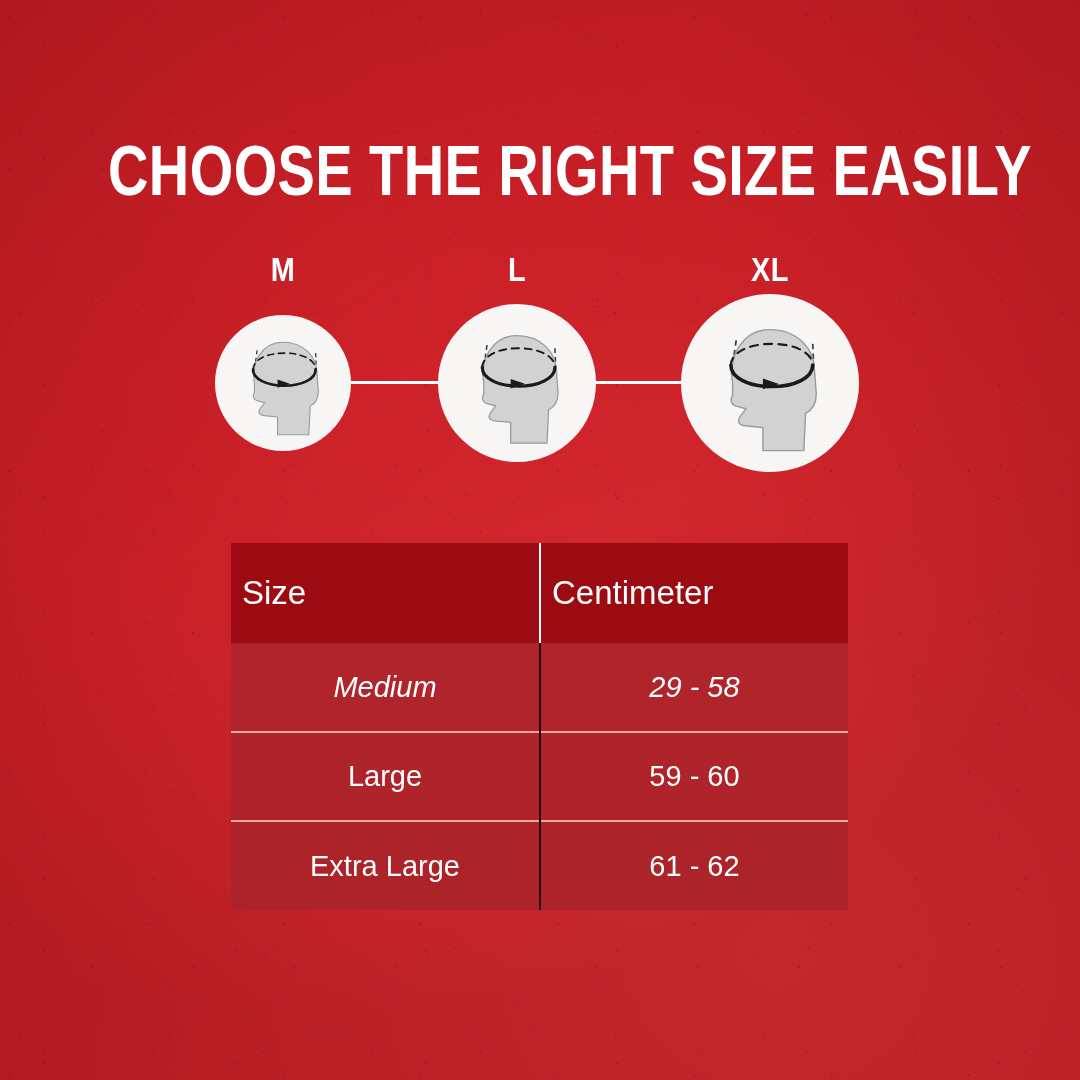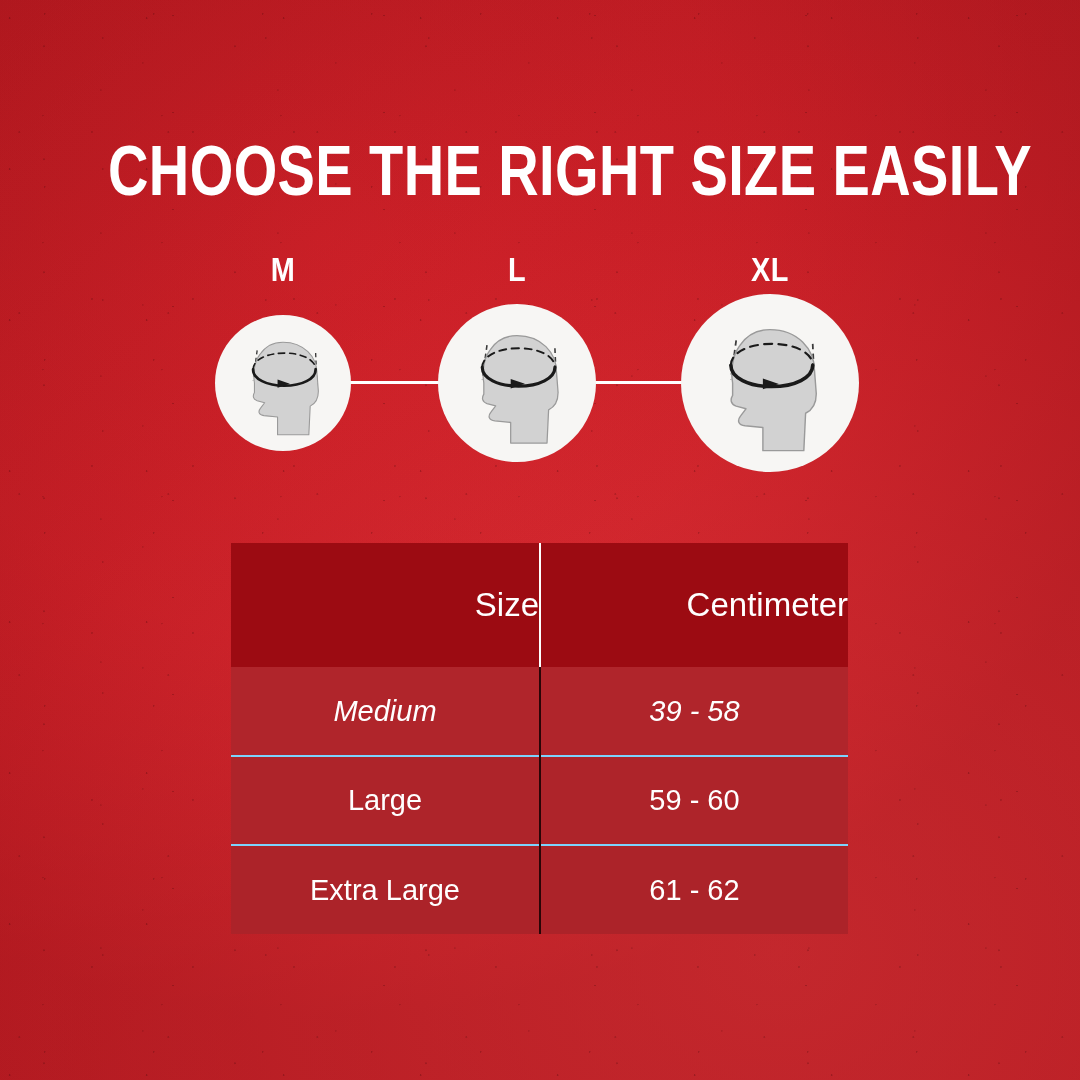--- a/index.html
+++ b/index.html
@@ -136,36 +136,36 @@
     table-layout: fixed;
   }
   .table col.c1 { width: 309px; }
   .table col.c2 { width: 308px; }
 
   .table thead th {
     background: #9c0b12;
     color: #ffffff;
     font-weight: 400;
     font-size: 33px;
-    height: 124px;
-    text-align: right;
-    padding: 0;
+    height: 100px;
+    text-align: left;
+    padding: 11px;
     border: none;
   }
   .table thead th.th-size { border-right: 2px solid #ffffff; }
 
   .table tbody td {
     background: #b1262c;
     color: #ffffff;
     font-weight: 400;
     font-size: 29px;
     height: 89px;
     text-align: center;
     padding: 0;
-    border-top: 2px solid #7dd3fc;
+    border-top: 2px solid #fca5a5;
     border-right: 2px solid #2a0507;
   }
   .table tbody tr:first-child td { border-top: none; font-style: italic; }
   .table tbody td:last-child { border-right: none; }
 
   .table tbody tr:nth-child(1) td { background: #b0252b; }
   .table tbody tr:nth-child(2) td { background: #ae242a; }
   .table tbody tr:nth-child(3) td { background: #ac2329; margin-top: 21px; }
 
   .table-wrap {
@@ -293,21 +293,21 @@
         </colgroup>
       <thead>
         <tr>
           <th class="th-size">Size</th>
           <th>Centimeter</th>
         </tr>
       </thead>
       <tbody>
         <tr>
           <td>Medium</td>
-          <td>39 - 58</td>
+          <td>29 - 58</td>
         </tr>
         <tr>
           <td>Large</td>
           <td>59 - 60</td>
         </tr>
         <tr>
           <td>Extra Large</td>
           <td>61 - 62</td>
         </tr>
       </tbody>

